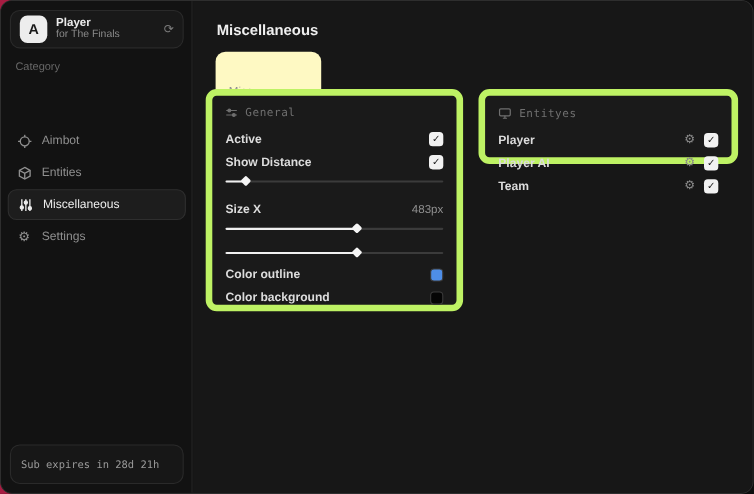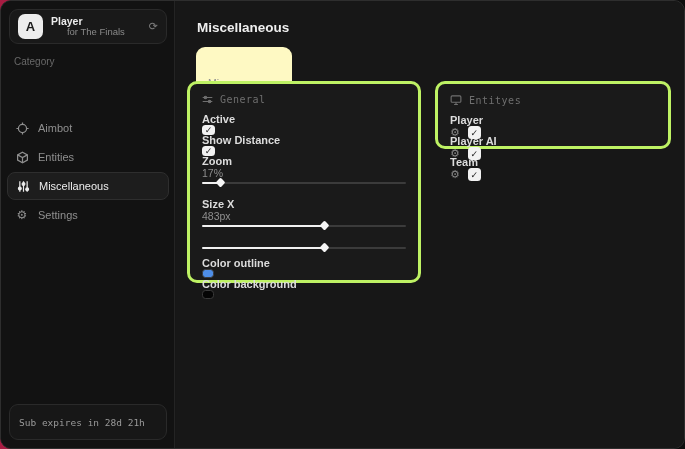--- a/index.html
+++ b/index.html
@@ -12,21 +12,21 @@
   
   .sidebar { position:absolute; left:0; top:0; width:174px; height:100%;
     background:#121212; border-right:1px solid #242424; }
   .brand-card { position:absolute; left:8px; top:8px; width:158px; height:35px;
     background:#191919; border:1px solid #2a2a2a; border-radius:9px;
     display:flex; align-items:center; padding:0 8px; gap:8px; }
   .logo { width:25px; height:25px; border-radius:7px; background:#ededed; color:#1a1a1a;
     font-weight:bold; font-size:13px; display:flex; align-items:center; justify-content:center; }
   .brand-text { flex:1; line-height:1.15; }
   .brand-title { color:#ececec; font-size:10.5px; font-weight:bold; }
-  .brand-sub { color:#8a8a8a; font-size:9.5px;text-align:center; }
+  .brand-sub { color:#8a8a8a; font-size:9.5px; }
   .brand-refresh { color:#7a7a7a; font-size:11px; cursor:pointer; }
   .category { position:absolute; left:13px; top:55px; color:#686868; font-size:10px; }
   .nav { position:absolute; left:6px; top:82px; width:162px; display:flex; flex-direction:column; gap:1px;margin-top:31px; }
   .nav-item { height:28px; display:flex; align-items:center; gap:9px; padding:0 8px;
     border-radius:8px; color:#8f8f8f; font-size:11px; cursor:pointer; }
   .nav-item .nicon { width:14px; display:flex; justify-content:center; color:#8f8f8f; }
   .nav-item.active { background:#1d1d1d; border:1px solid #2e2e2e; color:#ececec; }
   .nav-item.active .nicon { color:#ececec; }
   .nav-item svg { display:block; }
   .footer-card { position:absolute; left:8px; bottom:8px; width:158px; height:36px;
@@ -34,27 +34,27 @@
     display:flex; flex-direction:column; justify-content:center; padding:0 9px; gap:2px; }
   .footer-line1 { font-family:"DejaVu Sans Mono",monospace; font-size:9.5px; color:#9a9a9a; }
   .footer-line2 { font-size:9px; font-weight:bold; color:#cfcfcf; }
   
   .main { position:absolute; left:175px; top:0; right:0; bottom:0; background:#171717; }
   .page-title { position:absolute; left:21px; top:19px; color:#efefef; font-size:13.5px; font-weight:bold; }
   .tabs { position:absolute; left:20px; top:46px; display:flex; align-items:center;
     background:#fef9c3; border-radius:9px; padding:2px; gap:2px; }
   .tab { font-size:10.5px; padding:4px 10px; border-radius:7px; color:#8f8f8f; cursor:pointer; }
   .tab.active { background:#303030; color:#ececec;margin-top:48px; }
-  .panel { position:absolute; background:#1a1a1a; border:3px solid #bef264; border-radius:10px; padding:10px 12px; }
+  .panel { position:absolute; background:#1a1a1a; border:6px solid #bef264; border-radius:10px; padding:10px 12px; }
   .panel-general { left:11px; top:80px; width:234px; height:202px; }
   .panel-entities { left:259px; top:80px; width:236px; height:68px; }
   .panel-head { display:flex; align-items:center; gap:7px; color:#6f6f6f;
     font-family:"DejaVu Sans Mono",monospace; font-size:10px; letter-spacing:.5px; margin-bottom:8px; }
   .panel-head svg { display:block; }
-  .row { display:flex; align-items:flex-start; justify-content:space-between; height:21px;flex-direction:column; }
+  .row { display:flex; align-items:center; justify-content:space-between; height:21px; }
   .row-label { color:#dcdcdc; font-size:11px; font-weight:bold; }
   .row-value { color:#8f8f8f; font-size:10.5px; }
   .right-group { display:flex; align-items:center; gap:8px; }
   .checkbox { width:13px; height:13px; background:#f2f2f2; border-radius:3.5px;
     display:flex; align-items:center; justify-content:center; cursor:pointer;
     color:#1c1c1c; font-size:9px; font-weight:bold; }
   .gear-btn { color:#8a8a8a; font-size:11px; cursor:pointer; line-height:1; }
   .slider { position:relative; height:9px; margin:2px 0 5px 0; cursor:pointer; }
   .slider .track { position:absolute; left:0; right:0; top:4px; height:2px; background:#3b3b3b; border-radius:2px; }
   .slider .fill { position:absolute; left:0; top:4px; height:2px; background:#f0f0f0; border-radius:2px; }
@@ -159,24 +159,20 @@
         </span>
       </div>
 
       <div class="row">
         <span class="row-label">Show Distance</span>
         <span class="checkbox">
           <span>✓</span>
         </span>
       </div>
 
-      <div class="row">
-        <span class="row-label">Zoom</span>
-        <span class="row-value">17%</span>
-      </div>
       <div class="slider">
         <div class="track"></div>
         <div class="fill" style="width: 9%;"></div>
         <div class="thumb" style="left: 9%;"></div>
       </div>
 
       <div class="gap6"></div>
 
       <div class="row">
         <span class="row-label">Size X</span>

